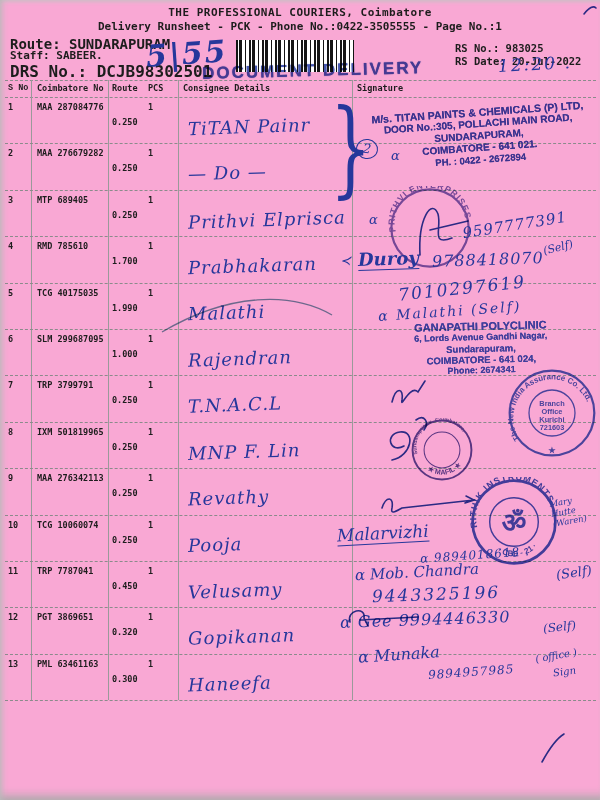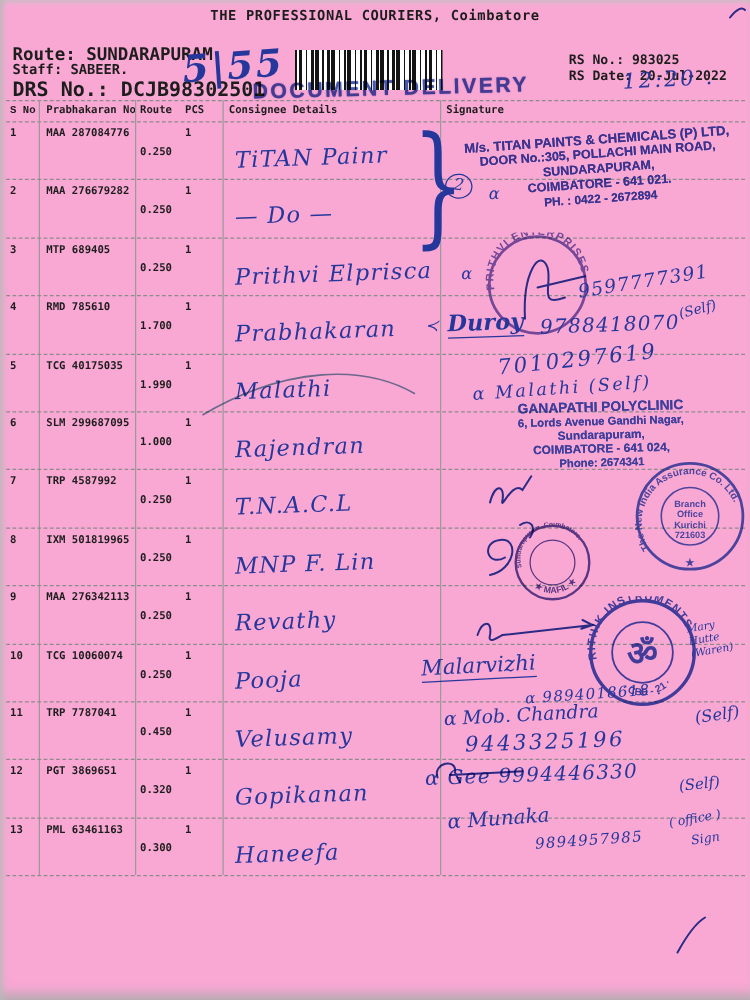--- a/index.html
+++ b/index.html
@@ -21,39 +21,40 @@
             text-shadow:0 0 .5px currentColor;opacity:.92;mix-blend-mode:multiply;}
   .rstamp{position:absolute;mix-blend-mode:multiply;opacity:.9;}
   svg text{font-family:"Liberation Sans",sans-serif;font-weight:bold;}
 </style>
 </head>
 <body>
 
 <div class="page">
 
   <div class="printed" style="top:6px;left:0;width:600px;text-align:center;font-size:11px;letter-spacing:.5px;">THE PROFESSIONAL COURIERS, Coimbatore</div>
+  <div class="printed" style="top:20px;left:0;width:600px;text-align:center;font-size:11px;">Delivery Runsheet - PCK - Phone No.:0422-3505555 - Page No.:1</div>
   <div class="printed" style="top:36px;left:10px;font-size:14px;">Route: SUNDARAPURAM</div>
   <div class="printed" style="top:49px;left:10px;font-size:11px;">Staff: SABEER.</div>
   <div class="printed" style="top:62px;left:10px;font-size:16px;">DRS No.: DCJB98302501</div>
   <div class="printed" style="top:42px;left:455px;font-size:10.5px;">RS No.: 983025</div>
   <div class="printed" style="top:55px;left:455px;font-size:10.5px;">RS Date: 20-Jul-2022</div>
 
   <div style="position:absolute;left:236px;top:40px;width:118px;height:32px;
               background:repeating-linear-gradient(90deg,#141414 0 2px,#fff 2px 3px,#141414 3px 6px,#fff 6px 9px,#141414 9px 10px,#fff 10px 13px);"></div>
 
   <div class="hw" style="left:146px;top:36px;font-size:30px;font-weight:bold;transform:rotate(-4deg);letter-spacing:2px;">5|55</div>
   <div class="hw" style="left:498px;top:54px;font-size:17px;transform:rotate(-3deg);letter-spacing:2px;">12:20 .</div>
   <div style="position:absolute;left:202px;top:61px;font-family:'Liberation Sans',sans-serif;font-weight:800;
               font-size:17px;letter-spacing:2px;color:#2c3fa5;transform:rotate(-1.5deg);opacity:.88;
               text-shadow:0 0 1px #2c3fa5;mix-blend-mode:multiply;">DOCUMENT DELIVERY</div>
 
   <div class="hline" style="top:80px;left:5px;width:591px;"></div>
   <div style="position:absolute;top:81px;left:5px;width:591px;height:16px;border-bottom:1px dashed #8b8b8b;">
     <span class="printed" style="left:3px;top:2px;font-size:8.5px;font-family:Liberation Mono, monospace;">S No</span>
-    <span class="printed" style="left:32px;top:2px;font-size:8.5px;">Prabhakaran No</span>
+    <span class="printed" style="left:32px;top:2px;font-size:8.5px;">Coimbatore No</span>
     <span class="printed" style="left:107px;top:2px;font-size:8.5px;">Route</span>
     <span class="printed" style="left:143px;top:2px;font-size:8.5px;">PCS</span>
     <span class="printed" style="left:178px;top:2px;font-size:8.5px;">Consignee Details</span>
     <span class="printed" style="left:352px;top:2px;font-size:8.5px;">Signature</span>
   </div>
   <div class="vline" style="left:31px;top:80px;height:620px;"></div>
   <div class="vline" style="left:108px;top:80px;height:620px;"></div>
   <div class="vline" style="left:178px;top:80px;height:620px;"></div>
   <div class="vline" style="left:352px;top:80px;height:620px;"></div>
 
@@ -95,21 +96,21 @@
     </div>
       <div class="trow" style="top: 329px;">
       <span class="printed c-sno">6</span>
       <span class="printed c-cons">SLM 299687095</span>
       <span class="printed c-wt">1.000</span>
       <span class="printed c-pcs">1</span>
       <span class="hw c-name">Rajendran</span>
     </div>
       <div class="trow" style="top: 375.4px;">
       <span class="printed c-sno">7</span>
-      <span class="printed c-cons">TRP 4587992</span>
+      <span class="printed c-cons">TRP 3799791</span>
       <span class="printed c-wt">0.250</span>
       <span class="printed c-pcs">1</span>
       <span class="hw c-name">T.N.A.C.L</span>
     </div>
       <div class="trow" style="top: 421.8px;">
       <span class="printed c-sno">8</span>
       <span class="printed c-cons">IXM 501819965</span>
       <span class="printed c-wt">0.250</span>
       <span class="printed c-pcs">1</span>
       <span class="hw c-name">MNP F. Lin</span>

